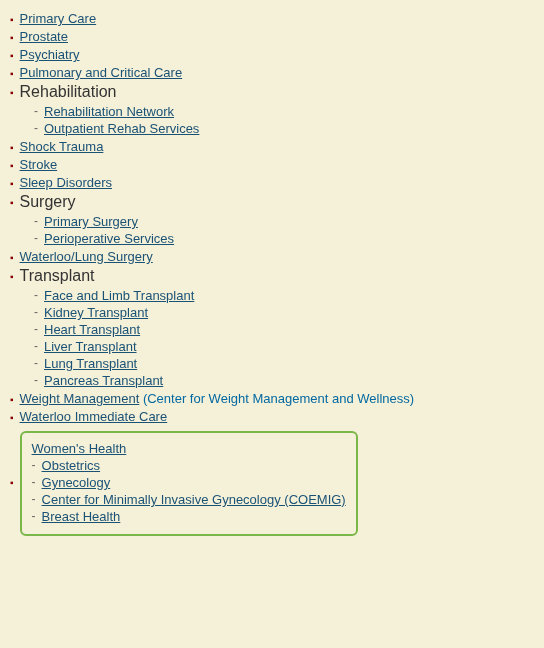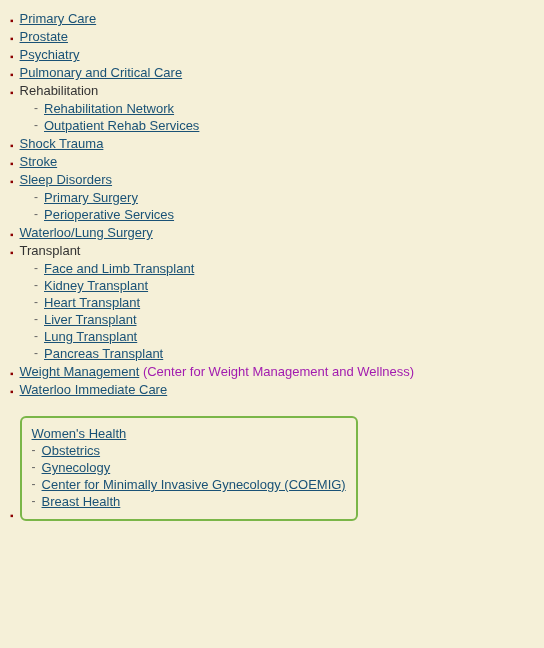--- a/index.html
+++ b/index.html
@@ -19,21 +19,21 @@
     }
 
     .menu-list {
       list-style: none;
       padding: 0;
       margin: 0;
     }
 
     .menu-item {
       display: flex;
-      align-items: flex-end;
+      align-items: center;
       margin: 3px 0;
     }
 
     .bullet {
       color: #8b0000;
       margin-right: 6px;
       margin-top: 1px;
       font-size: 10px;
       flex-shrink: 0;
     }
@@ -58,40 +58,40 @@
     }
 
     a {
       color: #1a5276;
       text-decoration: underline;
       font-size: 13px;
     }
 
     .section-label {
       color: #333;
-      font-size: 13px;
+      font-size: 16px;
       font-weight: normal;
     }
 
     .womens-health-box {
       border: 2px solid #7ab648;
       border-radius: 6px;
       padding: 8px 10px;
-      margin-top: 16px;
+      margin-top: 4px;
       background-color: #f5f0d8;
       display: inline-block;
       min-width: 290px;
     }
 
     .womens-health-inner {
       list-style: none;
     }
 
     .inline-note {
-      color: #a21caf;
+      color: #0369a1;
       font-size: 13px;
     }
   </style>
 </head>
 <body>
 
 <ul class="menu-list">
 
   <li class="menu-item">
     <span class="bullet bullet-square"></span>
@@ -137,20 +137,24 @@
     <span class="bullet bullet-square"></span>
     <a href="#">Stroke</a>
   </li>
 
   <li class="menu-item">
     <span class="bullet bullet-square"></span>
     <a href="#">Sleep Disorders</a>
   </li>
 
   <li>
+    <div class="menu-item">
+      <span class="bullet bullet-square"></span>
+      <span class="section-label">Surgery</span>
+    </div>
     <div class="dash-bullet">
       <span class="dash">-</span>
       <a href="#">Primary Surgery</a>
     </div>
     <div class="dash-bullet">
       <span class="dash">-</span>
       <a href="#">Perioperative Services</a>
     </div>
   </li>
 

